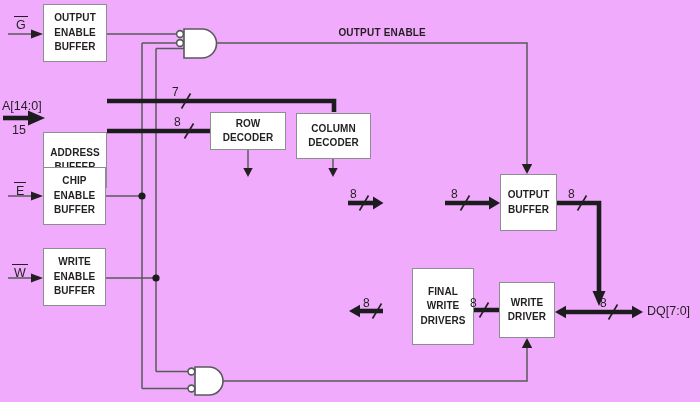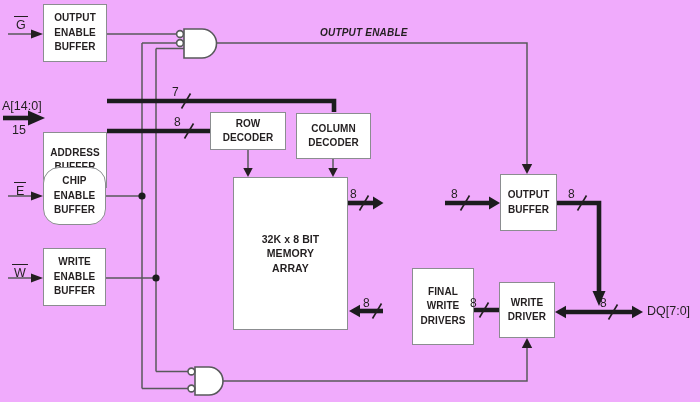--- a/index.html
+++ b/index.html
@@ -9,21 +9,21 @@
   }
   #stage svg{position:absolute;left:0;top:0;}
   .block{
     position:absolute;background:#fff;border:1.5px solid #8b8d90;
     display:flex;align-items:center;justify-content:center;text-align:center;
     font-weight:700;font-size:10px;line-height:14.5px;letter-spacing:.1px;
     white-space:pre-line;box-sizing:border-box;color:#231f20;
   }
   .netlabel{
     position:absolute;font-weight:700;font-size:10px;letter-spacing:.2px;
-    text-align:left;color:#231f20;font-style:italic;
+    text-align:right;color:#231f20;
   }
   .pinlabel{position:absolute;font-size:12.5px;color:#231f20;}
   .buswidth{position:absolute;font-size:12px;color:#231f20;}
   .ovl{border-top:1.6px solid #231f20;padding:1px 2px 0 2px;display:inline-block;}
 </style>
 </head>
 <body>
 
 <div id="stage">
 
@@ -113,33 +113,30 @@
       <line x1="479.5" y1="317.5" x2="488.5" y2="302.5"></line>
       <line x1="372.5" y1="318.5" x2="381.5" y2="303.5"></line>
     </g>
   </svg>
 
   <div class="block" style="left:43px;top:4px;width:64px;height:58px;">OUTPUT
 ENABLE
 BUFFER</div>
   <div class="block" style="left:43px;top:108px;width:64px;height:56px;margin-top:24px;">ADDRESS
 BUFFER</div>
-  <div class="block" style="left:43px;top:167px;width:63px;height:58px;border-radius:16px;">CHIP
+  <div class="block" style="left:43px;top:167px;width:63px;height:58px;">CHIP
 ENABLE
 BUFFER</div>
   <div class="block" style="left:43px;top:248px;width:63px;height:58px;">WRITE
 ENABLE
 BUFFER</div>
   <div class="block" style="left:210px;top:112px;width:76px;height:38px;">ROW
 DECODER</div>
   <div class="block" style="left:296px;top:113px;width:75px;height:46px;">COLUMN
 DECODER</div>
-  <div class="block" style="left:233px;top:177px;width:115px;height:153px;font-size:10.5px;">32K x 8 BIT
-MEMORY
-ARRAY</div>
   <div class="block" style="left:500px;top:174px;width:57px;height:57px;">OUTPUT
 BUFFER</div>
   <div class="block" style="left:384px;top:268px;width:62px;height:77px;margin-left:28px;">FINAL
 WRITE
 DRIVERS</div>
   <div class="block" style="left:499px;top:282px;width:56px;height:56px;">WRITE
 DRIVER</div>
 
   <div class="pinlabel" style="left:14px;top:16px;"><span class="ovl">G</span></div>
   <div class="pinlabel" style="left:14px;top:182px;"><span class="ovl">E</span></div>

